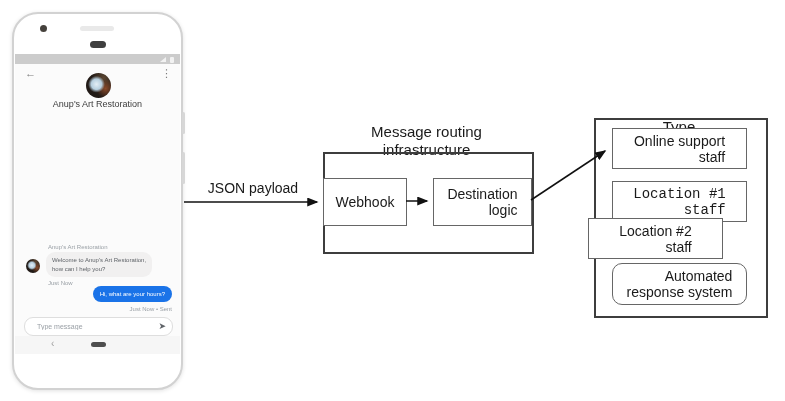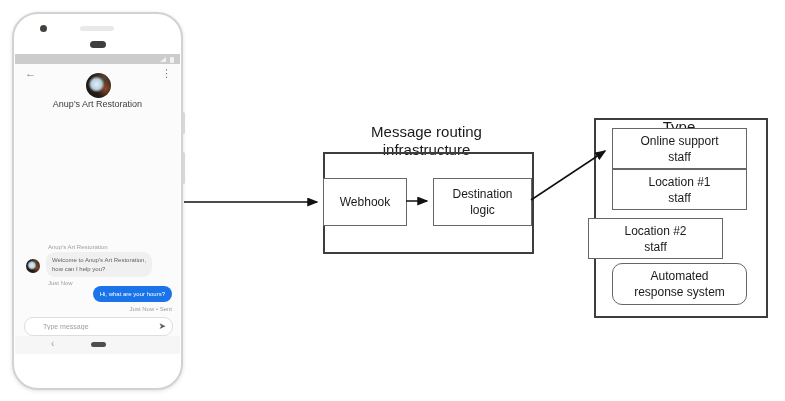--- a/index.html
+++ b/index.html
@@ -36,35 +36,35 @@
   .sender-label{position:absolute;left:33px;top:190px;font-size:6px;color:#9aa0a6;}
   .bubble-in{position:absolute;left:31px;top:198px;max-width:126px;background:#f1f0f0;
              border-radius:9px;padding:4px 6px;font-size:6px;line-height:8.5px;color:#5f6368;
              white-space:pre-line;}
   .time-in{position:absolute;left:33px;top:226px;font-size:6px;color:#9aa0a6;}
   .bubble-out{position:absolute;right:8px;top:232px;border-radius:9px;padding:4px 7px;
               font-size:6px;line-height:8px;color:#ffffff;}
   .time-out{position:absolute;right:8px;top:252px;font-size:6px;color:#9aa0a6;}
   .composer{position:absolute;left:9px;top:263px;width:147px;height:17px;background:#ffffff;
             border:1px solid #dedede;border-radius:9px;}
-  .composer input{position:absolute;left:16px;top:1px;width:110px;height:13px;border:none;outline:none;
+  .composer input{position:absolute;left:10px;top:1px;width:110px;height:13px;border:none;outline:none;
             font-family:"Liberation Sans",sans-serif;font-size:7px;color:#444;background:transparent;}
   .composer input::placeholder{color:#9aa0a6;}
   .send-icon{position:absolute;right:6px;top:3px;font-size:9px;color:#5f6368;line-height:11px;}
   .navbar{position:absolute;left:0;top:282px;width:100%;height:18px;background:#f6f6f6;}
   .nav-chevron{position:absolute;left:36px;top:3px;font-size:10px;color:#9e9e9e;line-height:10px;}
   .home-pill{position:absolute;left:76px;top:6px;width:15px;height:5px;border-radius:3px;background:#4e4e4e;}
 
   
   .dg-label{position:absolute;text-align:center;font-size:15px;line-height:18px;white-space:pre-line;margin-top:22px;}
   .json-label{position:absolute;left:188px;top:180px;width:130px;text-align:center;font-size:14px;}
   .outer-box{position:absolute;border:2px solid #3d3d3d;background:transparent;}
   .inner-box{position:absolute;border:1.5px solid #666666;background:#ffffff;
-             display:flex;align-items:center;justify-content:center;text-align:center;
-             font-size:12px;line-height:16px;white-space:pre-line;}
+             display:flex;align-items:center;justify-content:center;text-align:right;
+             font-size:14px;line-height:16px;white-space:pre-line;}
   .arrows{position:absolute;left:0;top:0;width:785px;height:401px;pointer-events:none;}
 </style>
 </head>
 <body>
 
 <div class="canvas">
 
   <div class="phone">
     <div class="side-btn" style="top:98px;height:22px;"></div>
     <div class="side-btn" style="top:138px;height:32px;"></div>
@@ -96,34 +96,35 @@
         <span class="send-icon">➤</span>
       </div>
 
       <div class="navbar">
         <span class="nav-chevron">‹</span>
         <div class="home-pill"></div>
       </div>
     </div>
   </div>
 
+  <div class="json-label">JSON payload</div>
 
   <div class="dg-label" style="left:323px;top:101px;width:207px;">Message routing
 infrastructure</div>
 
   <div class="outer-box" style="left:323px;top:152px;width:207px;height:98px;"></div>
   <div class="inner-box" style="left:323px;top:178px;width:82px;height:46px;">Webhook</div>
   <div class="inner-box" style="left:433px;top:178px;width:97px;height:46px;">Destination
 logic</div>
 
   <div class="dg-label" style="left:594px;top:96px;width:170px;">Type</div>
   <div class="outer-box" style="left:594px;top:118px;width:170px;height:196px;"></div>
   <div class="inner-box" style="left:612px;top:128px;width:133px;height:39px;">Online support
 staff</div>
-  <div class="inner-box" style="left:612px;top:169px;width:133px;height:39px;">Location #1
+  <div class="inner-box" style="left:612px;top:181px;width:133px;height:39px;font-family:Liberation Mono, monospace;">Location #1
 staff</div>
   <div class="inner-box" style="left:588px;top:218px;width:133px;height:39px;">Location #2
 staff</div>
   <div class="inner-box" style="left:612px;top:263px;width:133px;height:40px;border-radius:10px;">Automated
 response system</div>
 
   <svg class="arrows" viewBox="0 0 785 401" xmlns="http://www.w3.org/2000/svg">
     <defs>
       <marker id="ah" markerWidth="8" markerHeight="6" refX="6.5" refY="3" orient="auto">
         <path d="M0,0 L7.5,3 L0,6 z" fill="#111111"></path>

